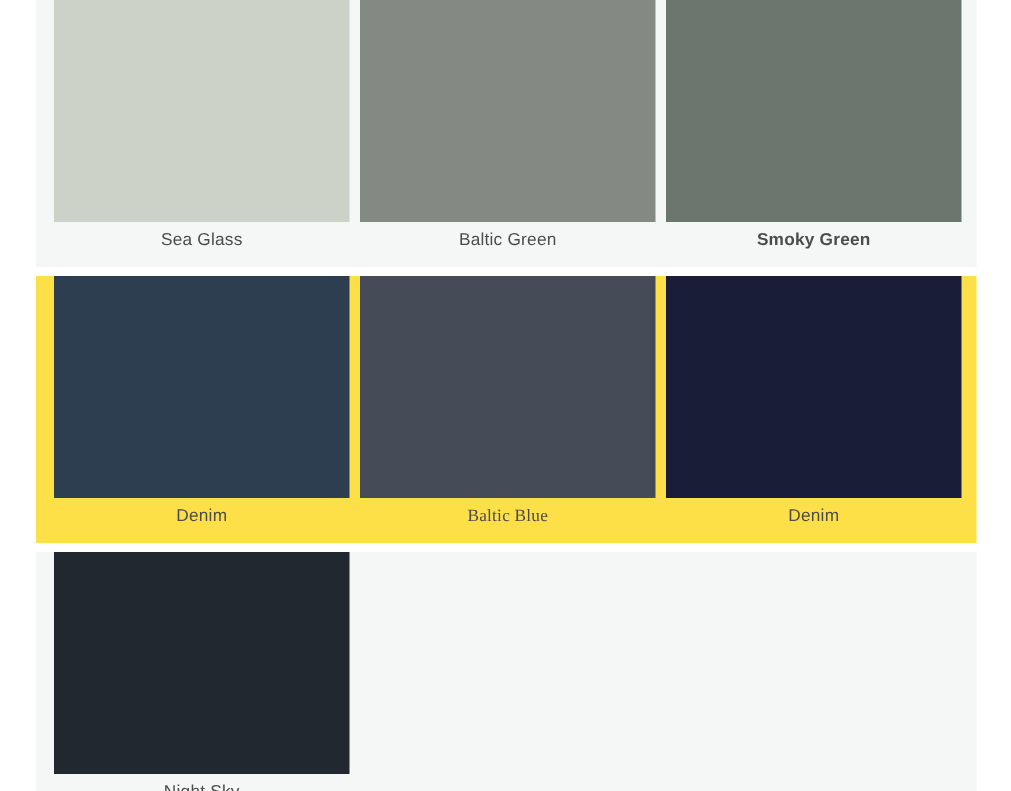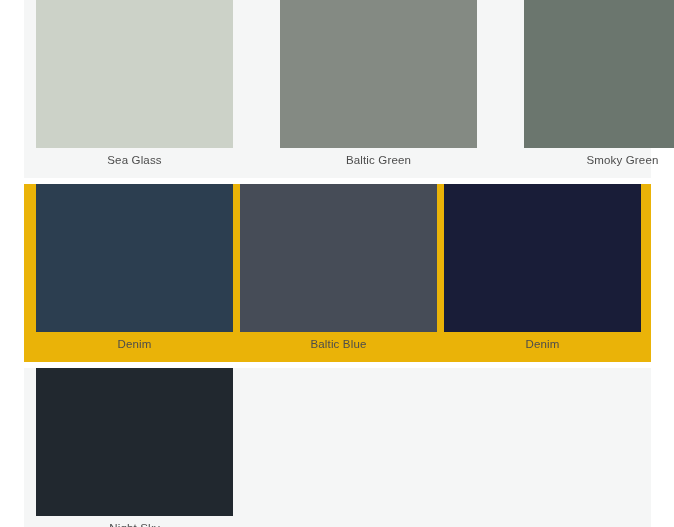--- a/index.html
+++ b/index.html
@@ -84,43 +84,43 @@
   
   .swatch-cell.filler {
     background: transparent;
   }
 </style>
 </head>
 <body>
 
 <div class="palette-board">
   <div class="palette-rows" id="palette-rows" style="background: rgb(245, 246, 246);">
-      <div class="swatch-row row-1" style="background: rgb(245, 246, 246); gap: 40px;">
+      <div class="swatch-row row-1" style="background: rgb(245, 246, 246);">
         <div class="swatch-cell">
           <div class="swatch-chip" title="#ccd2c8" style="background: rgb(204, 210, 200);"></div>
           <div class="swatch-label" style="color: rgb(76, 76, 76);">Sea Glass</div>
         </div>
         <div class="swatch-cell">
           <div class="swatch-chip" title="#848a83" style="background: rgb(132, 138, 131);"></div>
           <div class="swatch-label" style="color: rgb(76, 76, 76);">Baltic Green</div>
         </div>
         <div class="swatch-cell">
           <div class="swatch-chip" title="#6b766e" style="background: rgb(107, 118, 110);"></div>
-          <div class="swatch-label" style="color: rgb(76, 76, 76);">Smoky Green</div>
+          <div class="swatch-label" style="color: rgb(76, 76, 76); font-weight: bold;">Smoky Green</div>
         </div>
       </div>
       <div class="row-gap"></div>
-      <div class="swatch-row row-2" style="background: #eab308;">
+      <div class="swatch-row row-2" style="background: #fde047;">
         <div class="swatch-cell">
           <div class="swatch-chip" title="#2c3e50" style="background: rgb(44, 62, 80);"></div>
           <div class="swatch-label" style="color: rgb(76, 76, 76);">Denim</div>
         </div>
         <div class="swatch-cell">
           <div class="swatch-chip" title="#464c57" style="background: rgb(70, 76, 87);"></div>
-          <div class="swatch-label" style="color: rgb(76, 76, 76);">Baltic Blue</div>
+          <div class="swatch-label" style="color: rgb(76, 76, 76); font-family: Liberation Serif, serif;">Baltic Blue</div>
         </div>
         <div class="swatch-cell">
           <div class="swatch-chip" title="#191d38" style="background: rgb(25, 29, 56);"></div>
           <div class="swatch-label" style="color: rgb(76, 76, 76);">Denim</div>
         </div>
       </div>
       <div class="row-gap"></div>
       <div class="swatch-row row-3" style="background: rgb(245, 246, 246);">
         <div class="swatch-cell">
           <div class="swatch-chip" title="#21282f" style="background: rgb(33, 40, 47);"></div>

